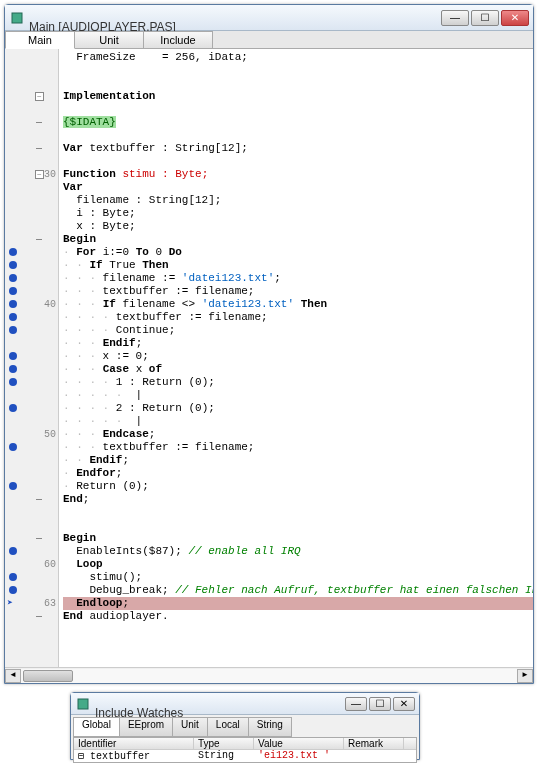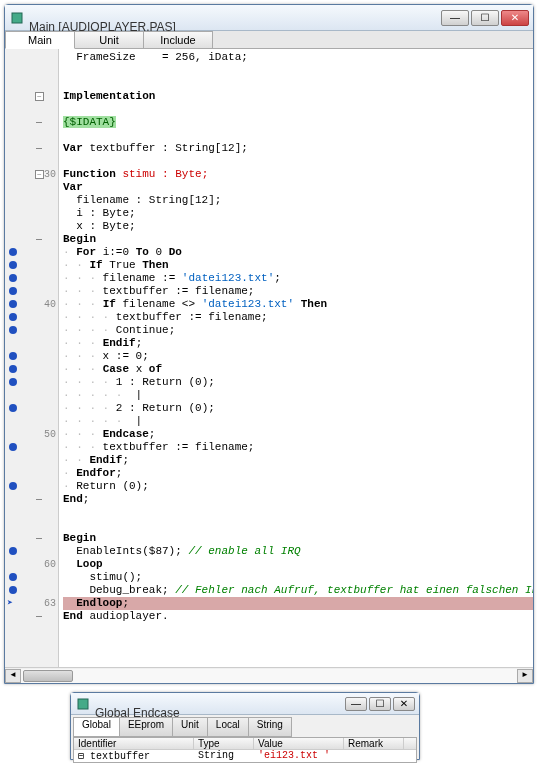--- a/index.html
+++ b/index.html
@@ -255,21 +255,21 @@
   </div>
 </div>
 
 <div class="window watches-window">
   <div class="titlebar">
     <span class="title-icon">
         <svg width="12" height="12">
           <rect x="1" y="1" width="10" height="10" fill="#4a8" stroke="#265"></rect>
         </svg>
       </span>
-    <span class="title-text">Global Endcase</span>
+    <span class="title-text">Include Watches</span>
     <div class="win-btns">
       <div class="win-btn">—</div>
       <div class="win-btn">☐</div>
       <div class="win-btn">✕</div>
     </div>
   </div>
   <div class="watches-body">
     <div class="watch-tabs">
       <div class="watch-tab active">Global</div>
       <div class="watch-tab">EEprom</div>

